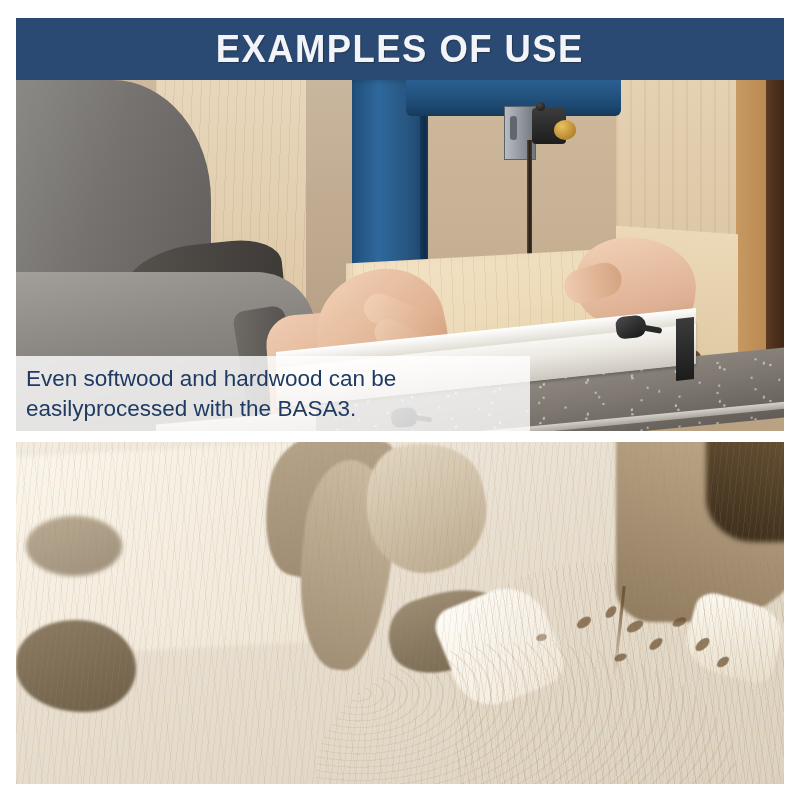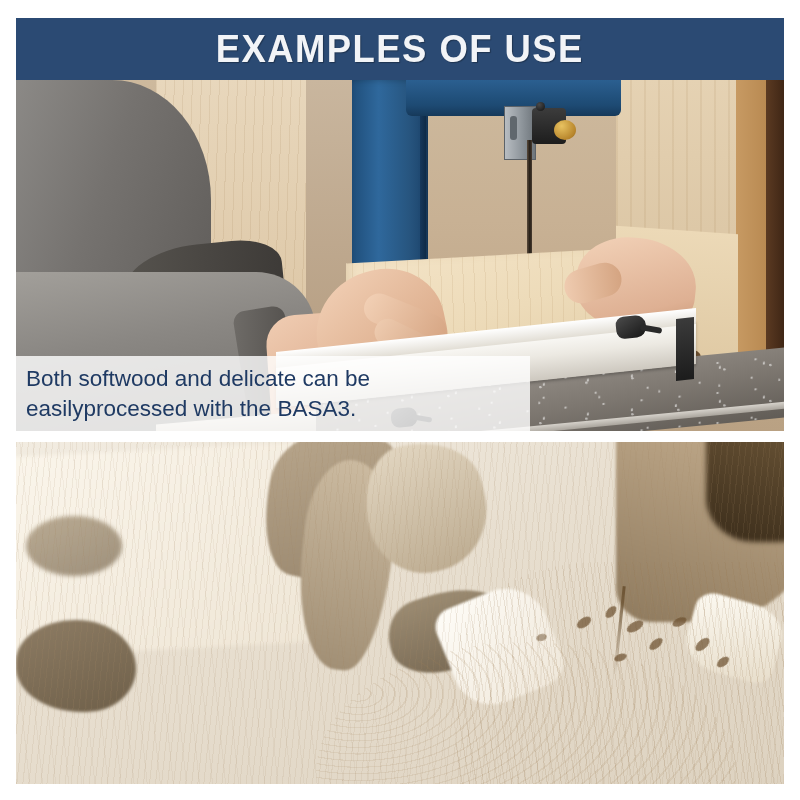--- a/index.html
+++ b/index.html
@@ -502,17 +502,17 @@
     <div class="knot" style="left:588px;top:166px;width:14px;height:8px;transform:rotate(-50deg);"></div>
     <div class="knot" style="left:610px;top:180px;width:18px;height:9px;transform:rotate(-30deg);"></div>
     <div class="knot" style="left:632px;top:198px;width:16px;height:8px;transform:rotate(-40deg);"></div>
     <div class="knot" style="left:656px;top:176px;width:15px;height:8px;transform:rotate(-25deg);"></div>
     <div class="knot" style="left:678px;top:198px;width:17px;height:9px;transform:rotate(-42deg);"></div>
     <div class="knot" style="left:598px;top:212px;width:13px;height:7px;transform:rotate(-20deg);"></div>
     <div class="knot" style="left:520px;top:192px;width:11px;height:7px;transform:rotate(-15deg);opacity:.5;"></div>
     <div class="knot" style="left:700px;top:216px;width:14px;height:8px;transform:rotate(-38deg);"></div>
   </div>
 
-  <div class="caption" id="caption-1">Both softwood and delicate can be
+  <div class="caption" id="caption-1">Even softwood and hardwood can be
 easilyprocessed with the BASA3.</div>
 
 
 </div>
 
 </body></html>

